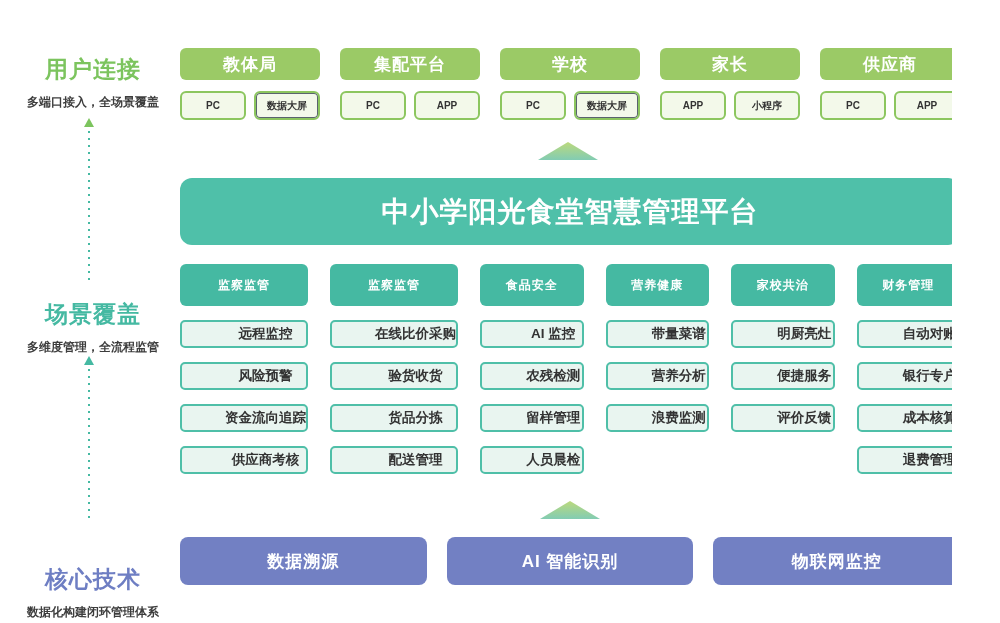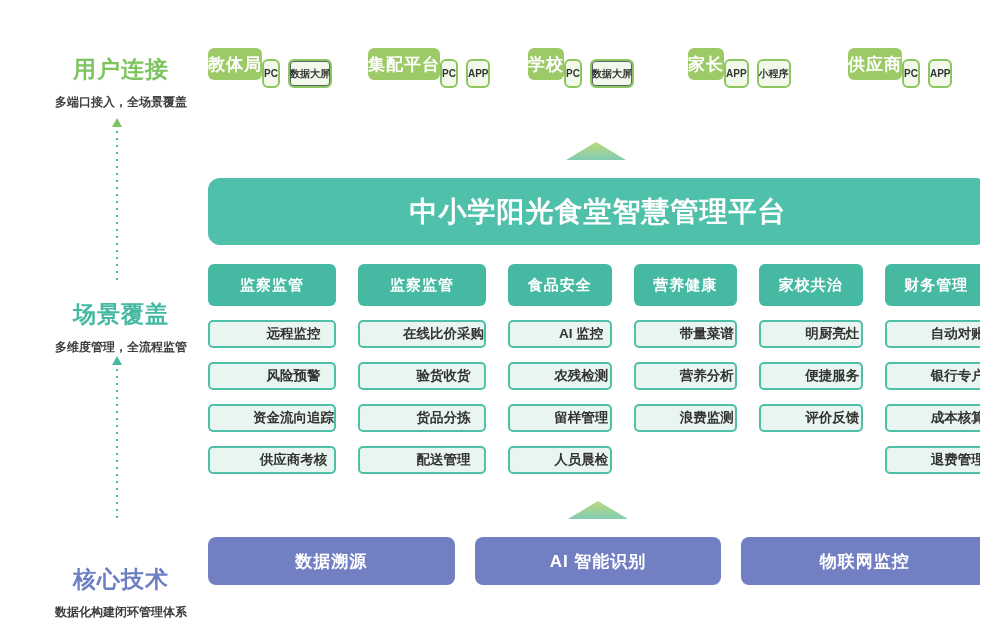--- a/index.html
+++ b/index.html
@@ -5,21 +5,21 @@
   :root{
     --green:#7cc45e; --green-box:#9bca66; --green-border:#8cc65f; --green-item-bg:#f3f9ea;
     --teal:#45b9a2; --teal-banner:#4fc0a9; --teal-item-bg:#e9f5f0; --teal-border:#4fbfa8;
     --purple:#7280c3; --purple-text:#6e7ec3;
     --dark-text:#3d3d3d; --item-text:#333333; --dark-outline:#5a646e;
     --tri-top:#bcd97c; --tri-bottom:#82ccb3;
   }
   *{margin:0;padding:0;box-sizing:border-box;}
   html,body{background:#fff;}
   body{font-family:"Liberation Sans",sans-serif;}
-  .canvas{position:relative;width:952px;height:623px;background:#ffffff;overflow:hidden;margin-left:28px;}
+  .canvas{position:relative;width:952px;height:623px;background:#ffffff;overflow:hidden;}
 
   
   .side-label{position:absolute;left:8px;width:170px;text-align:center;}
   .side-label .title{font-size:23px;font-weight:bold;letter-spacing:1px;}
   .side-label .subtitle{margin-top:9px;font-size:12px;font-weight:bold;color:var(--dark-text);white-space:nowrap;}
   .label-user{top:54px;} .label-user .title{color:var(--green);}
   .label-scene{top:299px;} .label-scene .title{color:var(--teal);}
   .label-core{top:564px;} .label-core .title{color:var(--purple-text);}
 
   
@@ -30,21 +30,21 @@
   .connector-arrow{position:absolute;top:-13px;left:-4px;width:0;height:0;
     border-left:5px solid transparent;border-right:5px solid transparent;
     border-bottom:9px solid var(--teal);}
   .connector-1 .connector-arrow{border-bottom-color:var(--green);}
 
   
   .content{position:absolute;left:180px;width:780px;}
 
   
   .groups-row{top:48px;display:flex;gap:20px;}
-  .group{flex:1;display:flex;}
+  .group{flex:1;display:flex;flex-direction:column;}
   .group-header{height:32px;border-radius:6px;background:var(--green-box);
     color:#fff;font-size:17px;font-weight:bold;display:flex;align-items:center;justify-content:center;letter-spacing:1px;}
   .group-items{margin-top:11px;display:flex;gap:8px;height:29px;}
   .leaf{flex:1;border:2px solid var(--green-border);background:var(--green-item-bg);
     border-radius:6px;color:var(--item-text);font-size:10px;font-weight:700;
     display:flex;align-items:center;justify-content:center;white-space:nowrap;}
   .leaf.dark-outline{box-shadow:inset 0 0 0 1px var(--dark-outline);}
 
   
   .flow-triangle{position:absolute;width:60px;height:18px;
@@ -55,21 +55,21 @@
 
   
   .banner{position:absolute;left:180px;top:178px;width:780px;height:67px;border-radius:12px;
     background:var(--teal-banner);color:#fff;font-size:28px;font-weight:bold;letter-spacing:1px;
     display:flex;align-items:center;justify-content:center;}
 
   
   .scenes-row{top:264px;display:flex;gap:22px;align-items:flex-start;}
   .scene-col{flex:1;display:flex;flex-direction:column;gap:14px;}
   .scene-header{height:42px;border-radius:6px;background:var(--teal);
-    color:#fff;font-size:15px;font-weight:bold;letter-spacing:1px;
+    color:#fff;font-size:12px;font-weight:bold;letter-spacing:1px;
     display:flex;align-items:center;justify-content:center;white-space:nowrap;}
   .scene-item{height:28px;border:2px solid var(--teal-border);background:var(--teal-item-bg);
     border-radius:5px;color:var(--item-text);font-size:13.5px;font-weight:600;
     display:flex;align-items:center;justify-content:center;white-space:nowrap;padding-left:43px;}
 
   
   .core-row{top:537px;display:flex;gap:24px;}
   .core-box{flex:1;height:48px;border-radius:8px;background:var(--purple);
     color:#fff;font-size:17px;font-weight:bold;letter-spacing:1px;
     display:flex;align-items:center;justify-content:center;}

